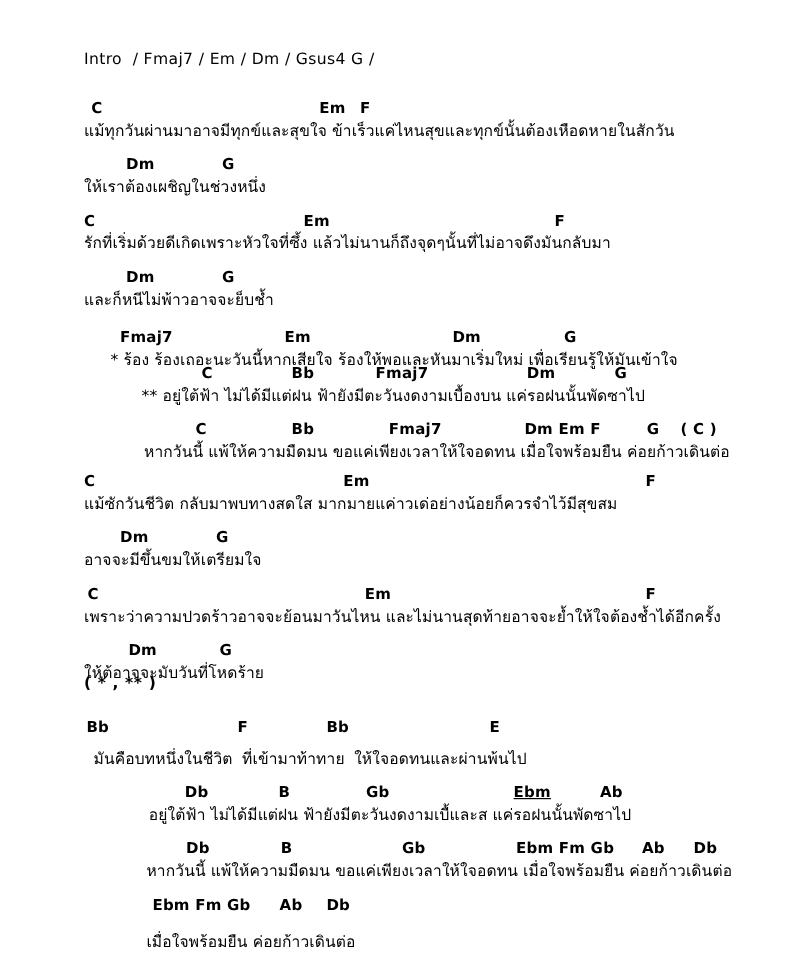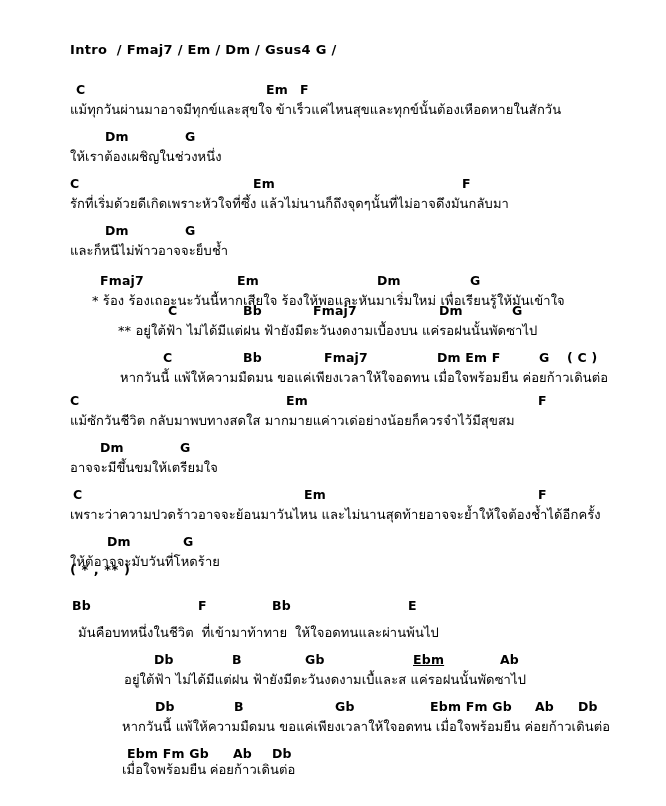--- a/index.html
+++ b/index.html
@@ -31,42 +31,42 @@
     font-weight: bold;
     font-size: 12.5px;
     letter-spacing: 0.2px;
   }
   .lyric {
     font-weight: normal;
     font-size: 13px;
     letter-spacing: 0.1px;
   }
   .heading {
-    font-weight: bold;
+    font-weight: normal;
     font-size: 13px;
     letter-spacing: 0.3px;
   }
   .marker {
     font-weight: bold;
     font-size: 13px;
     letter-spacing: 0.5px;
   }
 </style>
 </head>
 <body>
 
 <div id="sheet">
   <div id="intro-line" class="run heading" style="left: 70px; top: 43px;">Intro  / Fmaj7 / Em / Dm / Gsus4 G /</div>
   <div id="body-lines">
       <div>
         <div class="run chord" style="left: 76px; top: 84px;">C</div>
         <div class="run chord" style="left: 266px; top: 84px;">Em</div>
         <div class="run chord" style="left: 300px; top: 84px;">F</div>
       </div>
-      <div class="run lyric" style="left: 70px; top: 103px; font-family: Liberation Serif, serif;">แม้ทุกวันผ่านมาอาจมีทุกข์และสุขใจ ข้าเร็วแค่ไหนสุขและทุกข์นั้นต้องเหือดหายในสักวัน</div>
+      <div class="run lyric" style="left: 70px; top: 103px;">แม้ทุกวันผ่านมาอาจมีทุกข์และสุขใจ ข้าเร็วแค่ไหนสุขและทุกข์นั้นต้องเหือดหายในสักวัน</div>
       <div>
         <div class="run chord" style="left: 105px; top: 131px;">Dm</div>
         <div class="run chord" style="left: 185px; top: 131px;">G</div>
       </div>
       <div class="run lyric" style="left: 70px; top: 150px;">ให้เราต้องเผชิญในช่วงหนึ่ง</div>
       <div>
         <div class="run chord" style="left: 70px; top: 178px;">C</div>
         <div class="run chord" style="left: 253px; top: 178px;">Em</div>
         <div class="run chord" style="left: 462px; top: 178px;">F</div>
       </div>
@@ -127,33 +127,33 @@
         <div class="run chord" style="left: 72px; top: 600px;">Bb</div>
         <div class="run chord" style="left: 198px; top: 600px;">F</div>
         <div class="run chord" style="left: 272px; top: 600px;">Bb</div>
         <div class="run chord" style="left: 408px; top: 600px;">E</div>
       </div>
       <div class="run lyric" style="left: 78px; top: 627px; font-family: Liberation Mono, monospace;">มันคือบทหนึ่งในชีวิต ที่เข้ามาท้าทาย ให้ใจอดทนและผ่านพ้นไป</div>
       <div>
         <div class="run chord" style="left: 154px; top: 654px;">Db</div>
         <div class="run chord" style="left: 232px; top: 654px;">B</div>
         <div class="run chord" style="left: 305px; top: 654px;">Gb</div>
-        <div class="run chord" style="left: 413px; top: 654px; text-decoration: underline;">Ebm</div>
+        <div class="run chord" style="left: 428px; top: 654px; text-decoration: underline;">Ebm</div>
         <div class="run chord" style="left: 500px; top: 654px;">Ab</div>
       </div>
       <div class="run lyric" style="left: 124px; top: 673px;">อยู่ใต้ฟ้า ไม่ได้มีแต่ฝน ฟ้ายังมีตะวันงดงามเบื้และส แค่รอฝนนั้นพัดซาไป</div>
       <div>
         <div class="run chord" style="left: 155px; top: 701px;">Db</div>
         <div class="run chord" style="left: 234px; top: 701px;">B</div>
         <div class="run chord" style="left: 335px; top: 701px;">Gb</div>
         <div class="run chord" style="left: 430px; top: 701px;">Ebm Fm Gb</div>
         <div class="run chord" style="left: 535px; top: 701px;">Ab</div>
         <div class="run chord" style="left: 578px; top: 701px;">Db</div>
       </div>
       <div class="run lyric" style="left: 122px; top: 720px;">หากวันนี้ แพ้ให้ความมืดมน ขอแค่เพียงเวลาให้ใจอดทน เมื่อใจพร้อมยืน ค่อยก้าวเดินต่อ</div>
       <div>
         <div class="run chord" style="left: 127px; top: 748px;">Ebm Fm Gb</div>
         <div class="run chord" style="left: 233px; top: 748px;">Ab</div>
         <div class="run chord" style="left: 272px; top: 748px;">Db</div>
       </div>
-      <div class="run lyric" style="left: 122px; top: 763px; font-family: Liberation Serif, serif;">เมื่อใจพร้อมยืน ค่อยก้าวเดินต่อ</div>
+      <div class="run lyric" style="left: 122px; top: 779px;">เมื่อใจพร้อมยืน ค่อยก้าวเดินต่อ</div>
     </div>
 </div>
 
 </body></html>

